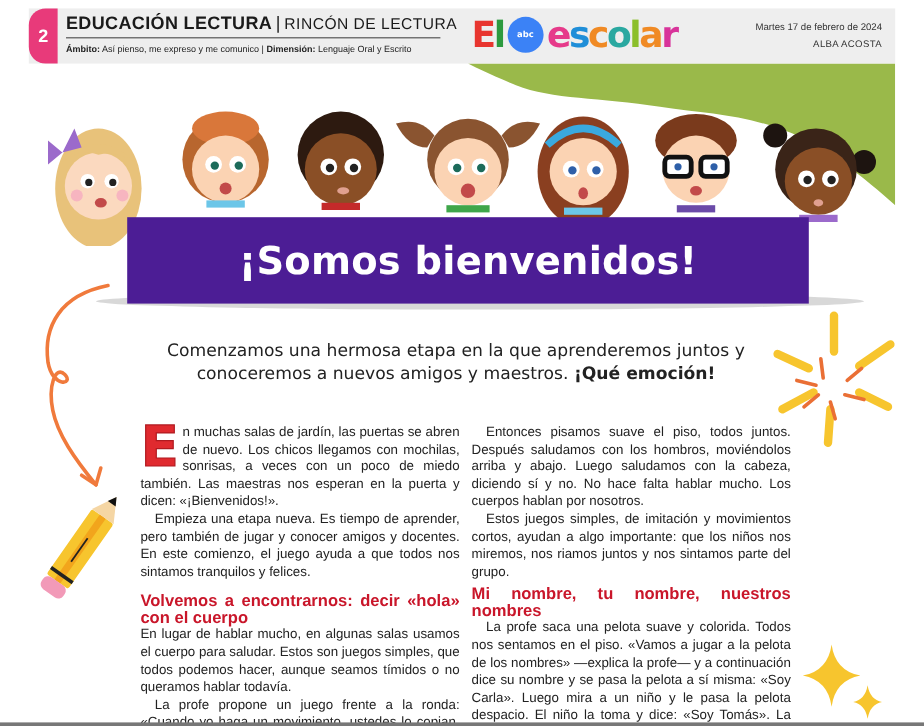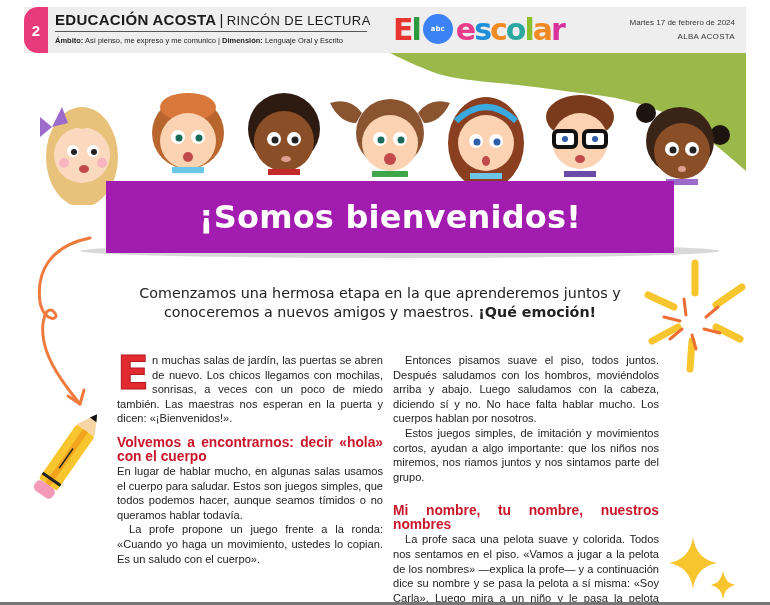--- a/index.html
+++ b/index.html
@@ -29,21 +29,21 @@
   .author { position: absolute; right: 35px; top: 32px; font-size: 8px; color: #333; text-align: right; letter-spacing: 0.3px; }
 
   
   .wave { position: absolute; left: 390px; top: 53px; width: 356px; height: 130px; }
 
   
   .kids { position: absolute; left: 20px; top: 85px; width: 730px; height: 120px; }
 
   
   .banner-shadow { position: absolute; left: 80px; top: 244px; width: 640px; height: 14px; background: #d8d8d8; border-radius: 50%; }
-  .banner { position: absolute; left: 106px; top: 181px; width: 568px; height: 72px; background: #a21caf;
+  .banner { position: absolute; left: 106px; top: 181px; width: 568px; height: 72px; background: #4c1d95;
     display: flex; align-items: center; justify-content: center; }
   .banner-title { color: #fff; font-family: "DejaVu Sans", sans-serif; font-weight: bold; font-size: 32px; letter-spacing: 0.2px; }
 
   .intro { position: absolute; left: 130px; top: 284px; width: 500px; text-align: center; font-family: "DejaVu Sans", sans-serif; font-size: 14.3px; line-height: 19px; color: #222; }
   .intro b { font-weight: bold; }
 
   
   .arrow { position: absolute; left: 10px; top: 232px; width: 90px; height: 180px; }
   .pencil { position: absolute; left: 28px; top: 410px; width: 75px; height: 100px; }
   .sparkle { position: absolute; left: 640px; top: 255px; width: 110px; height: 120px; }
@@ -51,30 +51,30 @@
 
   
   .col { position: absolute; top: 353px; width: 266px; font-family: "Liberation Sans", sans-serif; font-size: 11.1px; line-height: 14.6px; color: #222; text-align: justify; }
   .col.left { left: 117px; }
   .col.right { left: 393px; }
   .col p { margin: 0; text-indent: 12px; }
   .col p.noindent { text-indent: 0; }
   .dropcap { float: left; color: #e02a2f; font-size: 47px; line-height: 38px; font-weight: bold; margin: 1px 3px -2px 0; font-family: "DejaVu Sans", sans-serif;
     -webkit-text-stroke: 1px #b01a20; }
   .subhead { color: #c9162a; font-weight: bold; font-size: 13.8px; line-height: 14px; margin-top: 10px; margin-bottom: 0; text-align: justify; }
-  .col.right .subhead { margin-top: 20px; }
+  .col.right .subhead { margin-top: 4px; }
   .bottom-fade { position: absolute; left: 0; top: 602px; width: 770px; height: 3px; background: #777; }
 </style>
 </head>
 <body>
 
 <div class="header"></div>
 <div class="page-num">2</div>
 <div class="section-title">
-  <span>EDUCACIÓN ACOSTA</span><span class="sep">|</span><span class="sub">RINCÓN DE LECTURA</span>
+  <span>EDUCACIÓN LECTURA</span><span class="sep">|</span><span class="sub">RINCÓN DE LECTURA</span>
 </div>
 <div class="header-rule"></div>
 <div class="meta-line">
   <b>Ámbito:</b><span> Así pienso, me expreso y me comunico | </span><b>Dimensión:</b><span> Lenguaje Oral y Escrito</span>
 </div>
 
 <div class="logo">
   <span class="l1">E</span>
     <span class="l2">l</span>
   <span class="abc">abc</span>
@@ -225,20 +225,21 @@
   </g>
 </svg>
 
 <svg class="stars" viewBox="0 0 75 65">
   <path d="M28,2 Q31,24 52,28 Q31,32 28,54 Q25,32 4,28 Q25,24 28,2Z" fill="#f7c52e"></path>
   <path d="M58,36 Q60,48 70,50 Q60,52 58,64 Q56,52 46,50 Q56,48 58,36Z" fill="#f7c52e"></path>
 </svg>
 
 <div class="col left">
   <p class="noindent"><span class="dropcap">E</span><span>n muchas salas de jardín, las puertas se abren de nuevo. Los chicos llegamos con mochilas, sonrisas, a veces con un poco de miedo también. Las maestras nos esperan en la puerta y dicen: «¡Bienvenidos!».</span></p>
+  <p>Empieza una etapa nueva. Es tiempo de aprender, pero también de jugar y conocer amigos y docentes. En este comienzo, el juego ayuda a que todos nos sintamos tranquilos y felices.</p>
   <h3 class="subhead">Volvemos a encontrarnos: decir «hola» con el cuerpo</h3>
   <p class="noindent">En lugar de hablar mucho, en algunas salas usamos el cuerpo para saludar. Estos son juegos simples, que todos podemos hacer, aunque seamos tímidos o no queramos hablar todavía.</p>
   <p>La profe propone un juego frente a la ronda: «Cuando yo haga un movimiento, ustedes lo copian. Es un saludo con el cuerpo».</p>
 </div>
 
 <div class="col right">
   <p>Entonces pisamos suave el piso, todos juntos. Después saludamos con los hombros, moviéndolos arriba y abajo. Luego saludamos con la cabeza, diciendo sí y no. No hace falta hablar mucho. Los cuerpos hablan por nosotros.</p>
   <p>Estos juegos simples, de imitación y movimientos cortos, ayudan a algo importante: que los niños nos miremos, nos riamos juntos y nos sintamos parte del grupo.</p>
   <h3 class="subhead">Mi nombre, tu nombre, nuestros nombres</h3>
   <p>La profe saca una pelota suave y colorida. Todos nos sentamos en el piso. «Vamos a jugar a la pelota de los nombres» —explica la profe— y a continuación dice su nombre y se pasa la pelota a sí misma: «Soy Carla». Luego mira a un niño y le pasa la pelota despacio. El niño la toma y dice: «Soy Tomás». La pelota</p>

